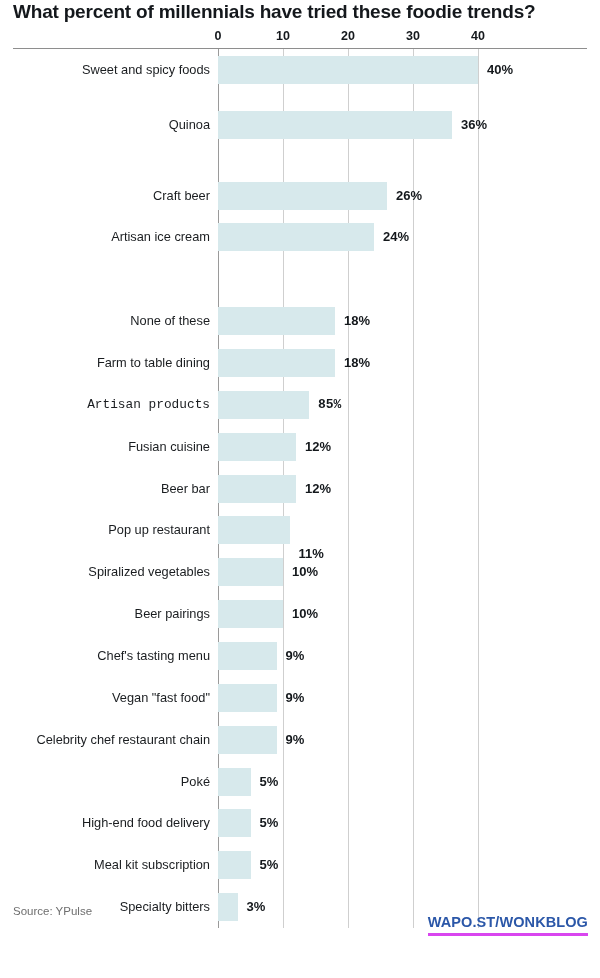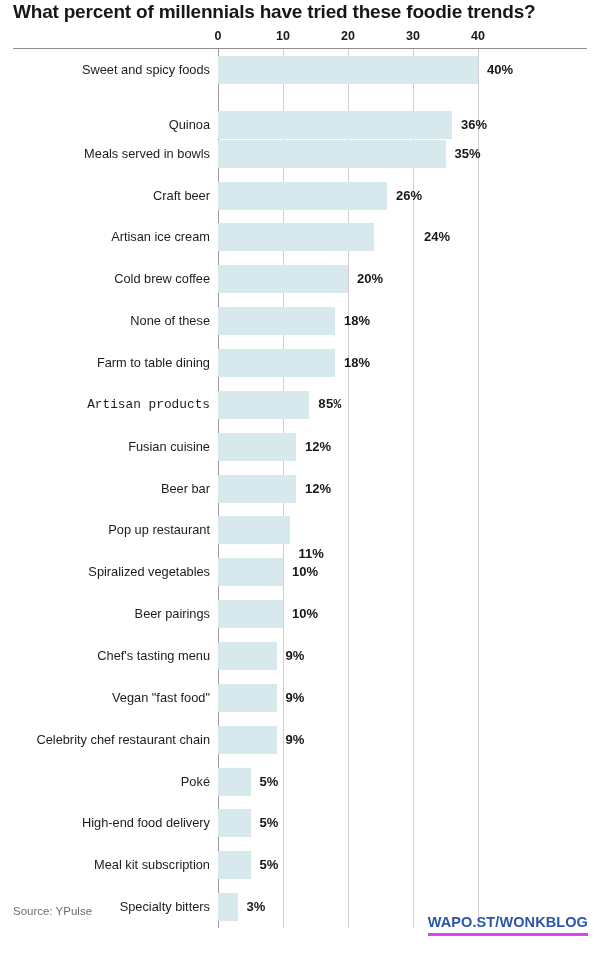--- a/index.html
+++ b/index.html
@@ -193,46 +193,32 @@
           <div class="bar-value" style="left: 269px;">40%</div>
         </div>
       </div>
       <div class="bar-row" style="top: 55px;">
         <div class="bar-label">Quinoa</div>
         <div class="bar-track">
           <div class="bar-rect" style="width: 234px; background: rgb(215, 233, 236);"></div>
           <div class="bar-value" style="left: 243px;">36%</div>
         </div>
       </div>
-      <div class="bar-row" style="top: 83.7143px;">
-        <div class="bar-label">Meals served in bowls</div>
-        <div class="bar-track">
-          <div class="bar-rect" style="width: 227.5px; background: rgb(215, 233, 236);"></div>
-          <div class="bar-value" style="left: 236.5px;">35%</div>
-        </div>
-      </div>
       <div class="bar-row" style="top: 125.571px;">
         <div class="bar-label">Craft beer</div>
         <div class="bar-track">
           <div class="bar-rect" style="width: 169px; background: rgb(215, 233, 236);"></div>
           <div class="bar-value" style="left: 178px;">26%</div>
         </div>
       </div>
       <div class="bar-row" style="top: 167.429px;">
         <div class="bar-label">Artisan ice cream</div>
         <div class="bar-track">
           <div class="bar-rect" style="width: 156px; background: rgb(215, 233, 236);"></div>
-          <div class="bar-value" style="left: 165px; margin-left: 41px;">24%</div>
-        </div>
-      </div>
-      <div class="bar-row" style="top: 209.286px;">
-        <div class="bar-label">Cold brew coffee</div>
-        <div class="bar-track">
-          <div class="bar-rect" style="width: 130px; background: rgb(215, 233, 236);"></div>
-          <div class="bar-value" style="left: 139px;">20%</div>
+          <div class="bar-value" style="left: 165px;">24%</div>
         </div>
       </div>
       <div class="bar-row" style="top: 251.143px;">
         <div class="bar-label">None of these</div>
         <div class="bar-track">
           <div class="bar-rect" style="width: 117px; background: rgb(215, 233, 236);"></div>
           <div class="bar-value" style="left: 126px;">18%</div>
         </div>
       </div>
       <div class="bar-row" style="top: 293px;">

